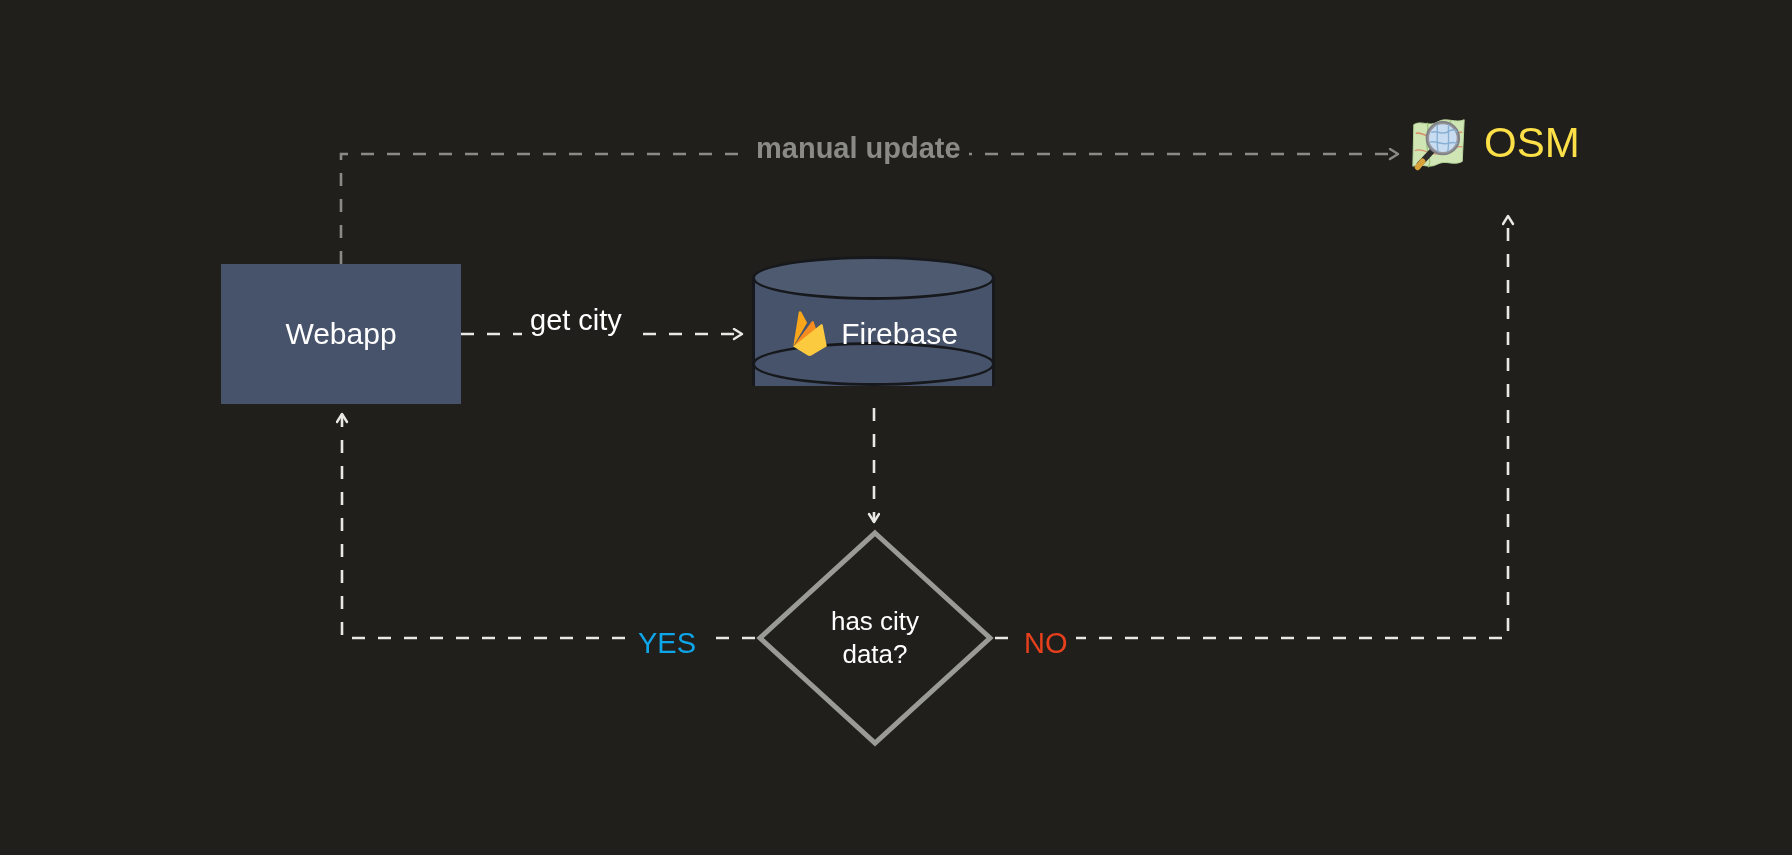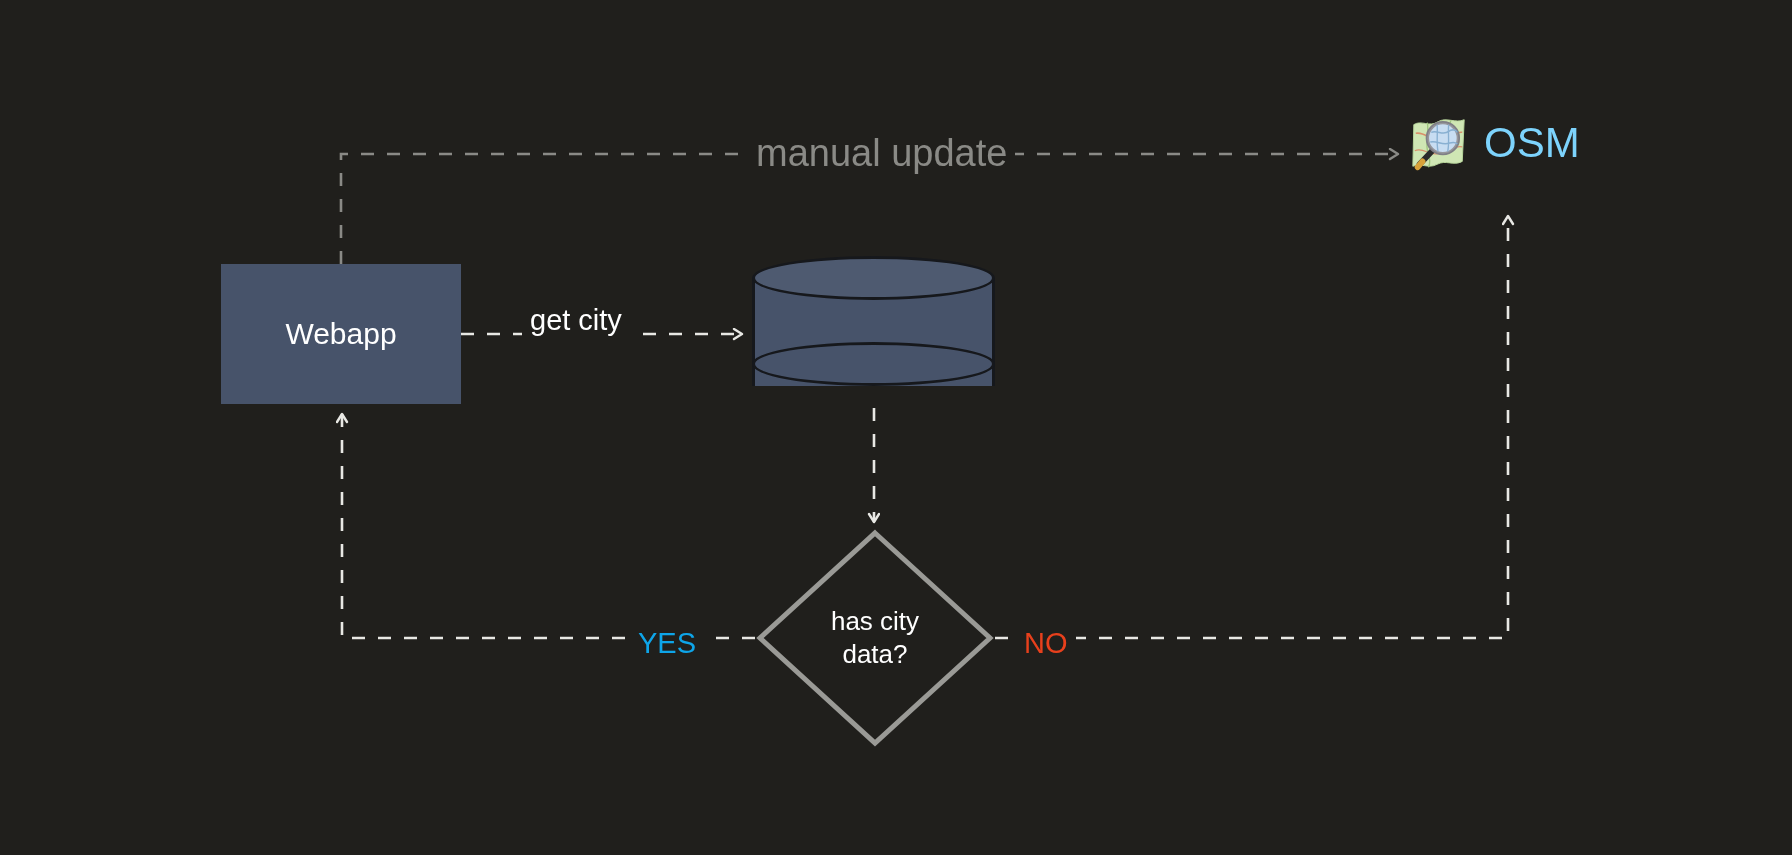--- a/index.html
+++ b/index.html
@@ -123,38 +123,39 @@
   
   #osm-node {
     position: absolute;
     left: 1408px;
     top: 112px;
     display: flex;
     align-items: center;
     gap: 14px;
   }
   #osm-node .node-text {
-    color: #7dd3fc;
+    color: #fde047;
     font-size: 42px;
     line-height: 1;
   }
   .osm-icon { width: 62px; height: 62px; display: block; }
   
   .edge-label {
     position: absolute;
     font-family: "Liberation Sans", sans-serif;
     white-space: nowrap;
     background: #201f1c;
     padding: 0 8px;
   }
   #label-manual-update {
     left: 748px;
     top: 132px;
     color: #8a8a86;
-    font-size: 38px;
+    font-size: 29px;
+    font-weight: bold;
   }
   #label-get-data {
     left: 522px;
     top: 304px;
     color: #ffffff;
     font-size: 29px;
   }
   #label-yes {
     left: 630px;
     top: 627px;
@@ -193,20 +194,29 @@
 </svg>
 
 <div id="webapp-node">
   <span class="node-text">Webapp</span>
 </div>
 
 <div id="firebase-node">
   <div class="cyl-body"></div>
   <div class="cyl-bottom"></div>
   <div class="cyl-top"></div>
+  <div class="cyl-content">
+    <svg class="firebase-icon" viewBox="0 0 32 36">
+      <path d="M3.2 27.6 L7.4 1.6 C7.6 0.6 8.9 0.4 9.4 1.3 L13.8 9.5 L3.2 27.6 Z" fill="#f9a61a"></path>
+      <path d="M3.2 27.6 L16.1 5.2 C16.6 4.3 17.9 4.5 18.2 5.5 L21.0 14.0 L3.2 27.6 Z" fill="#f9a61a" opacity="0.0"></path>
+      <path d="M3.2 27.6 L17.2 8.6 C17.7 7.9 18.8 8.1 19.0 9.0 L21.6 17.2 L3.2 27.6 Z" fill="#f68b1f"></path>
+      <path d="M3.2 27.6 L24.2 10.8 C24.9 10.2 25.9 10.8 25.8 11.7 L28.8 27.4 L17.0 34.4 C16.2 34.9 15.2 34.9 14.4 34.4 L3.2 27.6 Z" fill="#fcca3f"></path>
+    </svg>
+    <span class="node-text">Firebase</span>
+  </div>
 </div>
 
 <div id="decision-node">
   <svg class="dia-svg" width="240" height="220" viewBox="0 0 240 220">
     <path d="M120,5 L235,110 L120,215 L5,110 Z" fill="none" stroke="#9a9a96" stroke-width="5"></path>
   </svg>
   <div class="node-text">
     <span>has city</span>
     <span>data?</span>
   </div>

